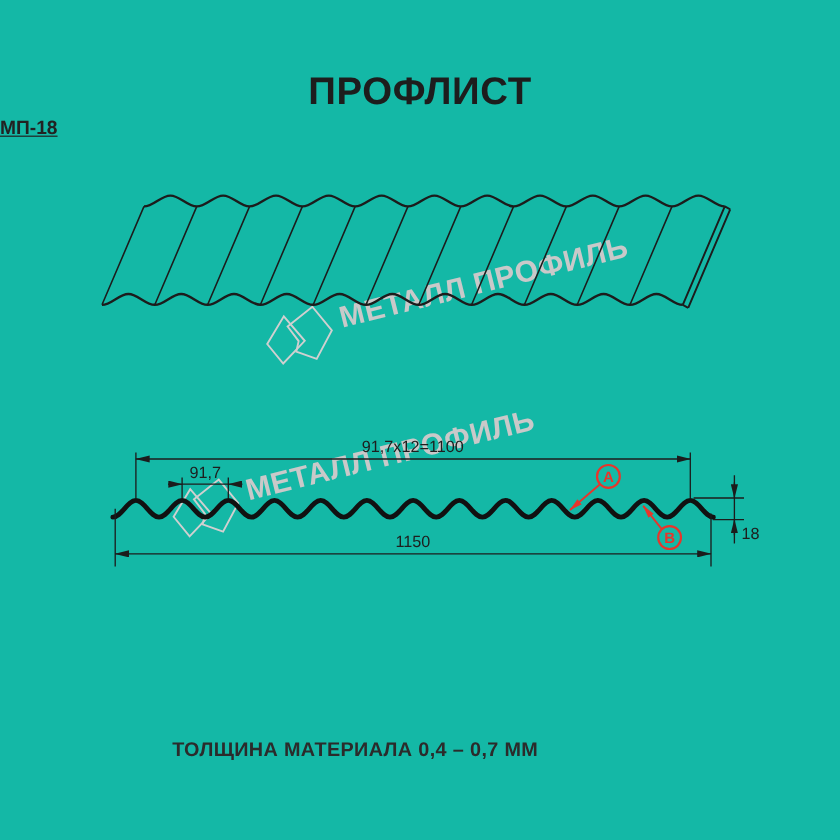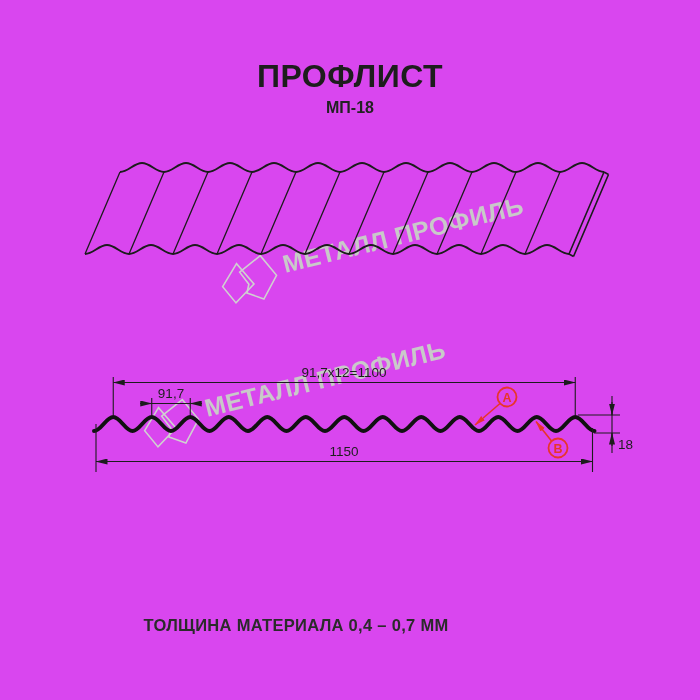--- a/index.html
+++ b/index.html
@@ -1,21 +1,21 @@
 <!DOCTYPE html>
 <html><head>
 <meta charset="utf-8">
 <style>
   html,body{margin:0;padding:0;background:#fff;}
   body{width:700px;height:700px;font-family:"Liberation Sans","DejaVu Sans",sans-serif;}
-  .page{position:relative;width:700px;height:700px;background:#d946ef;overflow:hidden;}
+  .page{position:relative;width:700px;height:700px;background:#14b8a6;overflow:hidden;}
   .title{position:absolute;top:58px;left:0;width:700px;text-align:center;
          font-size:32px;font-weight:700;letter-spacing:.5px;color:#1d1d1d;}
-  .subtitle{position:absolute;top:99px;left:0;width:700px;text-align:center;
-         font-size:16px;font-weight:700;color:#222;}
+  .subtitle{position:absolute;top:99px;left:0;width:700px;
+         font-size:16px;font-weight:700;color:#222;text-decoration:underline;}
   .footer{position:absolute;top:616px;left:0;width:592px;text-align:center;
          font-size:16.5px;font-weight:700;letter-spacing:.3px;color:#2b2b2b;}
   svg.drawing{position:absolute;left:0;top:0;}
   .dim{font-size:13.5px;fill:#1e1e1e;}
   .wmtext{font-size:25px;font-weight:bold;fill:#c9c9c9;letter-spacing:.5px;}
   .redlbl{font-size:12.5px;font-weight:bold;fill:#e8352b;}
 </style>
 </head>
 <body>
 

